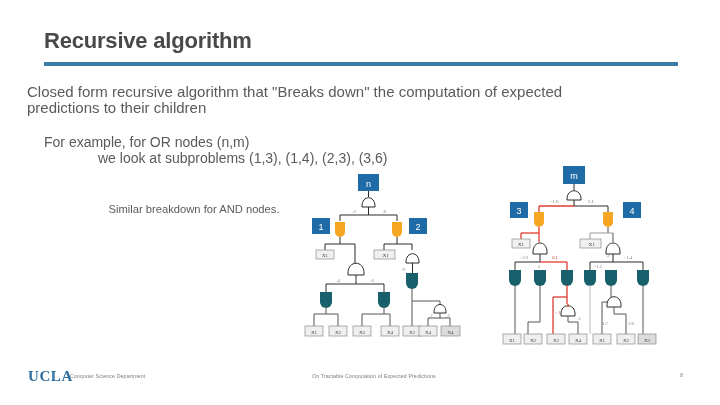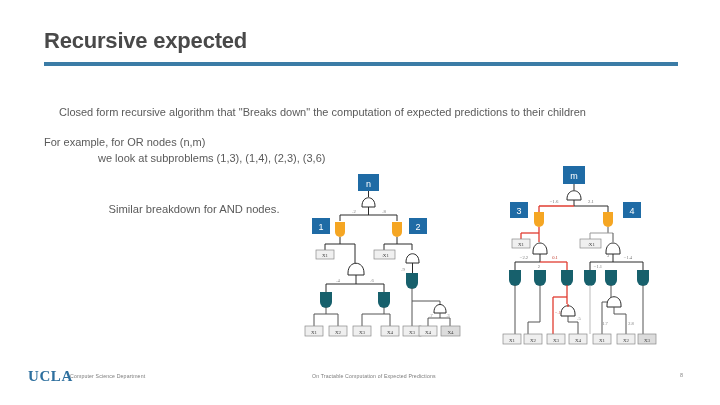--- a/index.html
+++ b/index.html
@@ -16,26 +16,26 @@
     font-size:22px;font-weight:bold;color:#494949;letter-spacing:-0.2px;
     white-space:nowrap;
   }
   .title-rule{
     position:absolute;left:44px;top:62px;width:634px;height:4px;
     background:#3b7ca6;
   }
 
   
   .body-1{
-    position:absolute;left:59px;top:84px;width:560px;
-    font-size:11px;line-height:16px;color:#5a5a5a;margin-top:20px;
+    position:absolute;left:27px;top:84px;width:560px;
+    font-size:15px;line-height:16px;color:#5a5a5a;
   }
   .body-2{
     position:absolute;left:44px;top:134px;width:420px;
-    font-size:11px;line-height:16px;color:#5a5a5a;
+    font-size:14px;line-height:16px;color:#5a5a5a;
   }
   .body-2 .indent{display:block;padding-left:54px;}
   .body-3{
     position:absolute;left:44px;top:201px;width:300px;
     font-size:11.2px;line-height:16px;color:#5a5a5a;text-align:center;
   }
 
   
   .diagram{position:absolute;}
   .diagram svg{display:block;}
@@ -60,21 +60,21 @@
   .page-num{
     position:absolute;left:680px;top:4px;
     font-size:5.5px;color:#8a8a8a;
   }
 </style>
 </head>
 <body>
 
 <div class="slide">
 
-  <div class="title">Recursive expected</div>
+  <div class="title">Recursive algorithm</div>
   <div class="title-rule"></div>
 
   <div class="body-1">Closed form recursive algorithm that "Breaks down" the computation of expected predictions to their children</div>
 
   <div class="body-2">
     <span>For example, for OR nodes (n,m)</span>
     <span class="indent">we look at subproblems (1,3), (1,4), (2,3), (3,6)</span>
   </div>
 
   <div class="body-3">Similar breakdown for AND nodes.</div>

